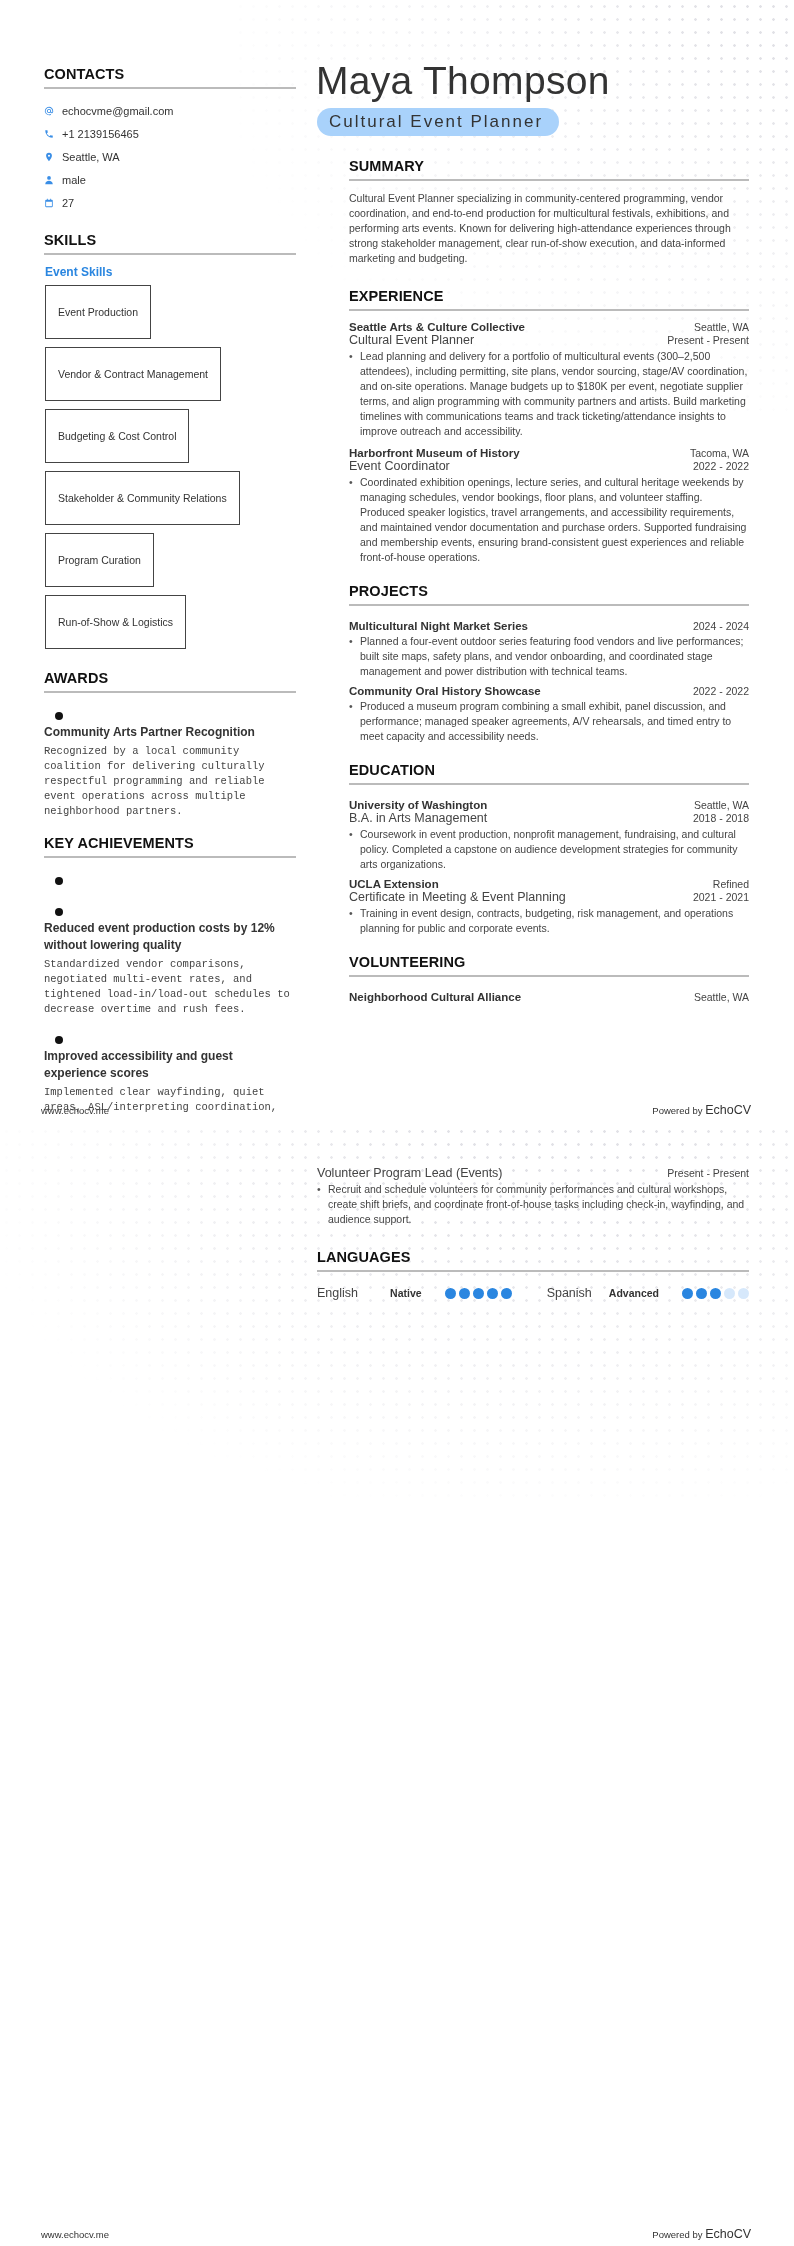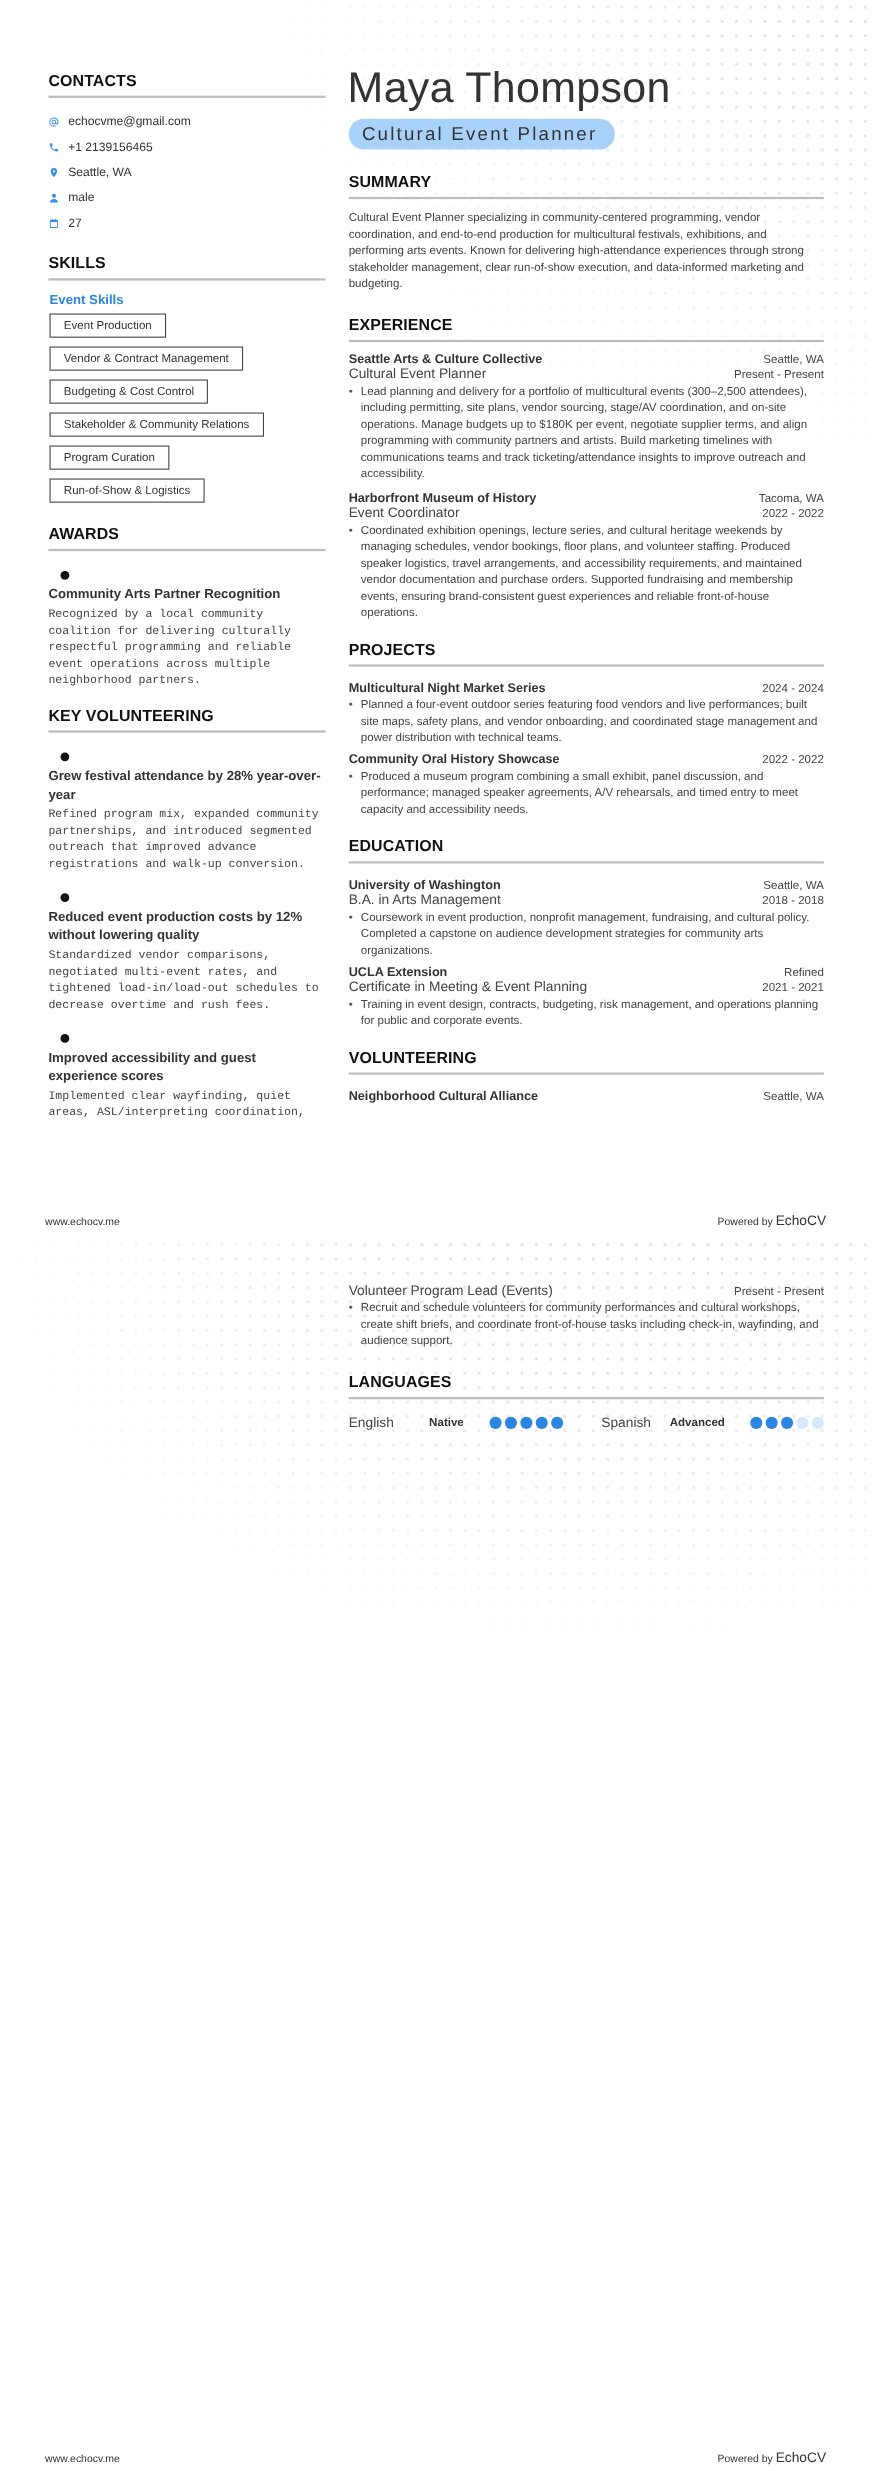--- a/index.html
+++ b/index.html
@@ -20,33 +20,33 @@
   .left { position: absolute; left: 44px; top: 66px; width: 252px; }
   .right { position: absolute; left: 317px; top: 58px; width: 432px; }
 
   .sec-title { font-weight: bold; font-size: 14.5px; color: #111; letter-spacing: 0.1px; padding-bottom: 5px; border-bottom: 2px solid #bbb; margin-bottom: 10px; }
 
   .contact { display: flex; align-items: center; font-size: 11px; color: #333; height: 23px; }
   .contact .ic { width: 18px; display: inline-flex; justify-content: flex-start; color: #3a8ee6; }
   .contact svg { width: 10px; height: 10px; fill: #3a8ee6; }
 
   .core-label { color: #2a86e0; font-weight: bold; font-size: 12px; margin: 0 0 3px 1px; }
-  .skill { display: inline-block; border: 1px solid #444; font-size: 10.5px; color: #333; padding: 4px 12px; margin: 3px 0 5px 1px; }
+  .skill { display: inline-block; border: 1px solid #444; font-size: 10.5px; color: #333; padding: 20px 12px; margin: 3px 0 5px 1px; }
 
   .bul-item { display: flex; margin-bottom: 10px; flex-direction: column; }
   .bul-dot { width: 36px; padding-left: 11px; padding-top: 3px; }
   .bul-dot span { display: inline-block; width: 8px; height: 8px; border-radius: 50%; background: #111; }
   .bul-body { flex: 1; }
   .bul-title { font-weight: bold; font-size: 12px; color: #333; line-height: 17px; margin-bottom: 3px; }
   .bul-desc { font-size: 10.5px; color: #444; line-height: 15px; font-family: Liberation Mono, monospace; }
 
   .name { font-size: 39px; color: #333; font-weight: normal; letter-spacing: 0.3px; line-height: 46px; margin-left: -1px; }
   .role-pill { display: inline-block; background: #a9d2fb; color: #333; font-size: 17px; letter-spacing: 2px; border-radius: 16px; padding: 4px 16px 4px 12px; margin-top: 4px; }
 
-  .r-sec { margin-top: 22px; }
+  .r-sec { margin-top: 22px; margin-left: 32px; }
   .summary { font-size: 10.5px; line-height: 15px; color: #444; }
 
   .entry { margin-bottom: 6px; }
   .row { display: flex; justify-content: space-between; align-items: baseline; }
   .org { font-weight: bold; font-size: 11.5px; color: #333; }
   .loc { font-size: 10.5px; color: #444; }
   .pos { font-size: 12.5px; color: #444; }
   .date { font-size: 10.5px; color: #444; }
   .ul { list-style: none; font-size: 10.5px; color: #444; line-height: 15px; margin-top: 2px; }
   .ul li { position: relative; padding-left: 11px; }
@@ -130,27 +130,23 @@
     <div class="bul-item">
       <div class="bul-dot"><span></span></div>
       <div class="bul-body">
         <div class="bul-title">Community Arts Partner Recognition</div>
         <div class="bul-desc">Recognized by a local community coalition for delivering culturally respectful programming and reliable event operations across multiple neighborhood partners.</div>
       </div>
     </div>
   </section>
 
   <section style="margin-top:16px;">
-    <div class="sec-title">KEY VOLUNTEERING</div>
+    <div class="sec-title">KEY ACHIEVEMENTS</div>
     <div class="bul-item">
       <div class="bul-dot"><span></span></div>
-      <div class="bul-body">
-        <div class="bul-title">Grew festival attendance by 28% year-over-year</div>
-        <div class="bul-desc">Refined program mix, expanded community partnerships, and introduced segmented outreach that improved advance registrations and walk-up conversion.</div>
-      </div>
     </div>
     <div class="bul-item">
       <div class="bul-dot"><span></span></div>
       <div class="bul-body">
         <div class="bul-title">Reduced event production costs by 12% without lowering quality</div>
         <div class="bul-desc">Standardized vendor comparisons, negotiated multi-event rates, and tightened load-in/load-out schedules to decrease overtime and rush fees.</div>
       </div>
     </div>
     <div class="bul-item">
       <div class="bul-dot"><span></span></div>

